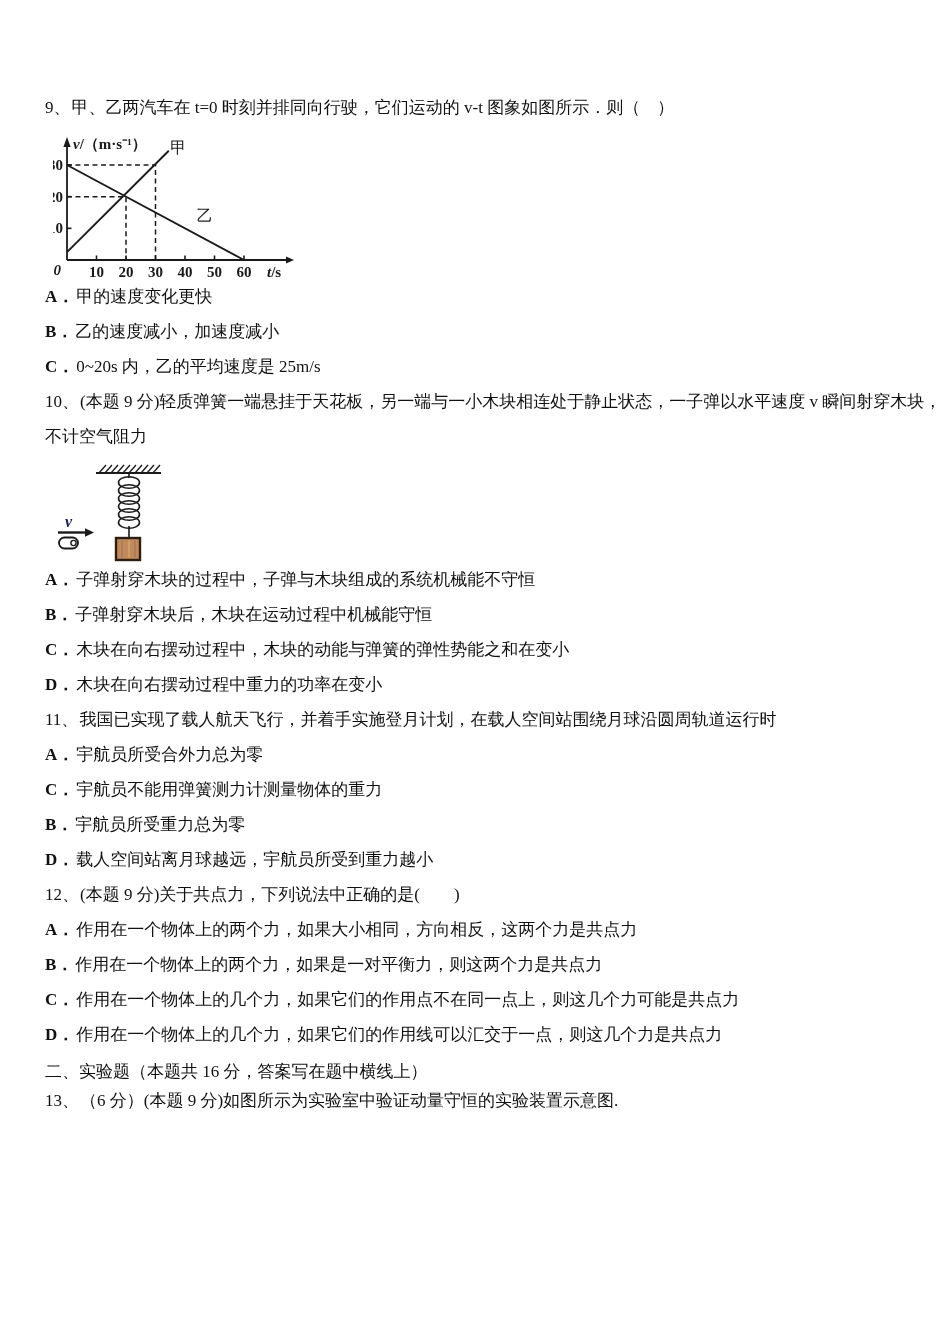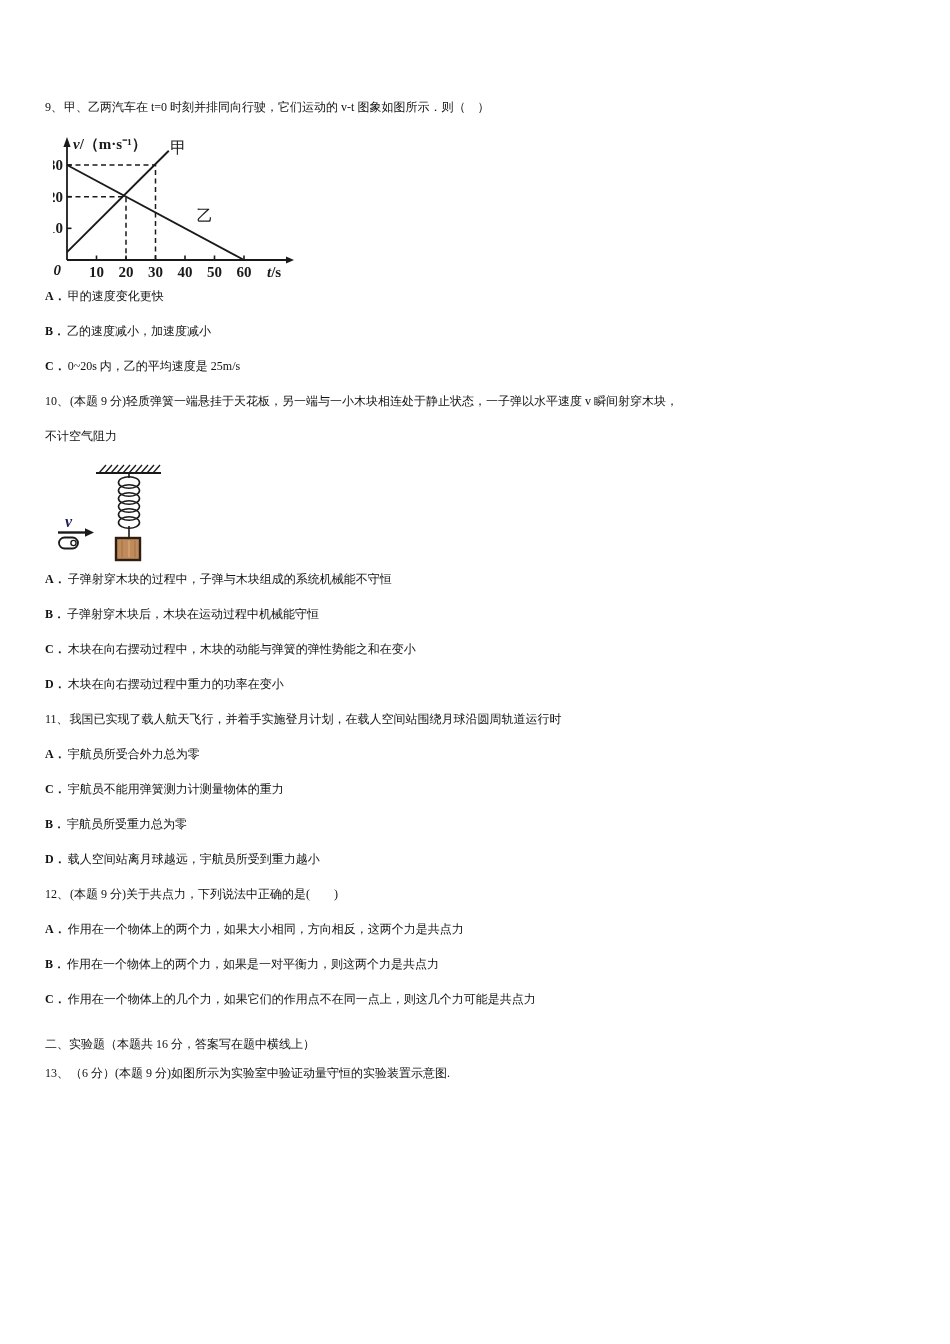--- a/index.html
+++ b/index.html
@@ -4,33 +4,33 @@
 <style>
   * { margin: 0; padding: 0; box-sizing: border-box; }
   html, body { background: #ffffff; }
   body {
     width: 950px; height: 1344px; overflow: hidden;
     font-family: "Liberation Serif", "DejaVu Serif", serif;
     color: #111111;
   }
   .page { padding: 97px 40px 0 45px; }
   .stem, .option, .sec-header {
-    font-size: 12px; line-height: 21px;
+    font-size: 17px; line-height: 21px;
     white-space: nowrap;
     margin-bottom: 14px;
   }
   .qnum { margin-right: 1px; }
   .opt-letter { font-weight: bold; margin-right: 2px; }
   .sec-header { font-weight: normal; }
   .mt-q { margin-top: 13px; }
   .vt-svg { display: block; margin: 12px 0 2px 8px; }
   .spring-svg { display: block; margin: 2px 0 2px 4px; }
   .mb-wide { }
   .opts-start { }
-  .sec-hdr-mt { margin-top: 24px; margin-bottom: 0; }
+  .sec-hdr-mt { margin-top: 16px; margin-bottom: 0; }
   .q13-mt { margin-top: 8px; }
   
   .tick { font-family: "Liberation Serif", serif; font-size: 15px; font-weight: bold; fill: #1a1a1a; }
   .italic { font-style: italic; }
   .axis-label { font-family: "Liberation Serif", serif; font-size: 15px; font-weight: bold; fill: #1a1a1a; }
   .series-label { font-family: "Liberation Serif", serif; font-size: 16px; fill: #1a1a1a; }
   .v-label { font-family: "Liberation Serif", serif; font-size: 16px; font-weight: bold; font-style: italic; }
 </style>
 </head>
 <body>
@@ -134,20 +134,21 @@
     <p class="option"><span class="opt-letter">C．</span><span>宇航员不能用弹簧测力计测量物体的重力</span></p>
     <p class="option"><span class="opt-letter">B．</span><span>宇航员所受重力总为零</span></p>
     <p class="option"><span class="opt-letter">D．</span><span>载人空间站离月球越远，宇航员所受到重力越小</span></p>
   </section>
 
   <section>
     <p class="stem mt-q"><span class="qnum">12、</span><span>(本题 9 分)关于共点力，下列说法中正确的是(　　)</span></p>
     <p class="option"><span class="opt-letter">A．</span><span>作用在一个物体上的两个力，如果大小相同，方向相反，这两个力是共点力</span></p>
     <p class="option"><span class="opt-letter">B．</span><span>作用在一个物体上的两个力，如果是一对平衡力，则这两个力是共点力</span></p>
     <p class="option"><span class="opt-letter">C．</span><span>作用在一个物体上的几个力，如果它们的作用点不在同一点上，则这几个力可能是共点力</span></p>
+    <p class="option"><span class="opt-letter">D．</span><span>作用在一个物体上的几个力，如果它们的作用线可以汇交于一点，则这几个力是共点力</span></p>
   </section>
 
   <p class="sec-header sec-hdr-mt">二、实验题（本题共 16 分，答案写在题中横线上）</p>
   <section>
     <p class="stem q13-mt"><span class="qnum">13、</span><span>（6 分）(本题 9 分)如图所示为实验室中验证动量守恒的实验装置示意图.</span></p>
   </section>
 
 </div>
 
 </body></html>

